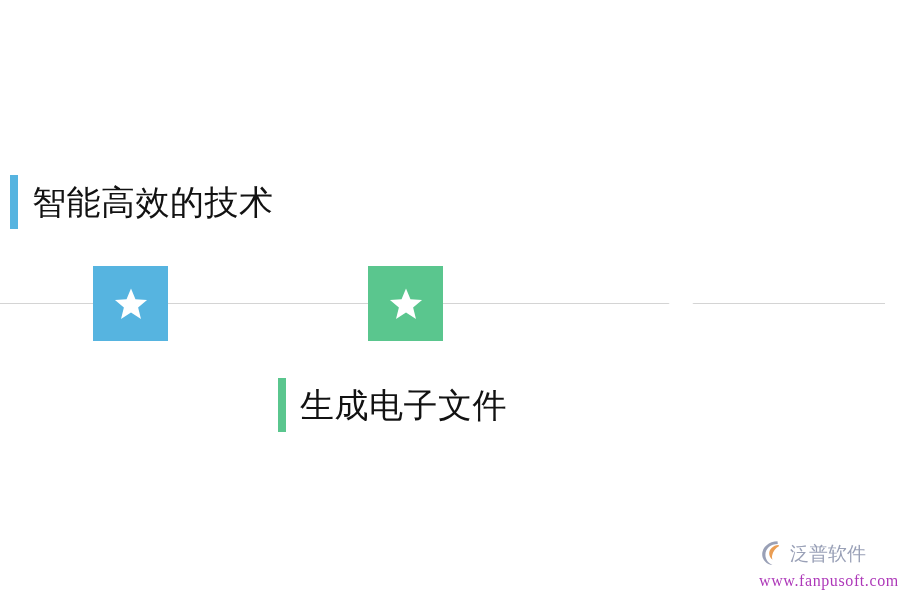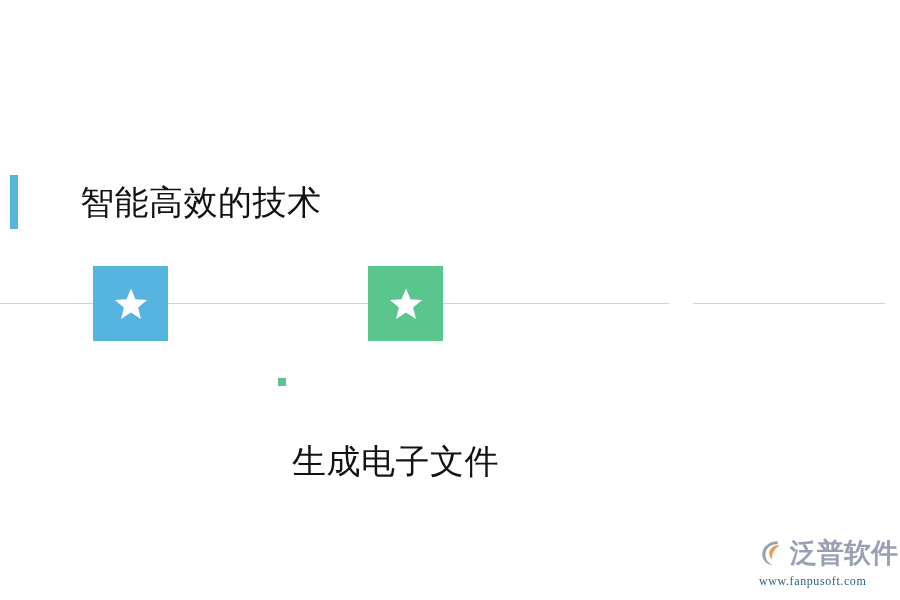--- a/index.html
+++ b/index.html
@@ -56,21 +56,20 @@
 
   #milestone-1 { left: 93px; }
   #milestone-2 { left: 368px; }
   #milestone-3 { left: 643px; }
 
   
   .label-block {
     position: absolute;
     display: flex;
     align-items: stretch;
-    gap: 48px;
   }
   .accent-bar {
     width: 8px;
     flex: 0 0 8px;
     border-radius: 0;
   }
   .label-text {
     font-size: 34px;
     line-height: 54px;
     color: #121212;
@@ -87,21 +86,20 @@
   }
   #label-form {
     left: 517px;
     top: 175px;
     height: 54px;
   }
   #label-file {
     left: 278px;
     top: 378px;
     height: 54px;
-    flex-direction: column;
   }
 
   
   #watermark {
     position: absolute;
     left: 757px;
     top: 536px;
     width: 140px;
     height: 56px;
     opacity: 0.88;
@@ -116,33 +114,33 @@
     height: 30px;
     flex: 0 0 30px;
     margin-right: 3px;
   }
   #watermark .brand-mark svg {
     display: block;
     width: 30px;
     height: 30px;
   }
   #watermark .brand-name {
-    font-size: 27px;
+    font-size: 19px;
     line-height: 30px;
     color: #8b93ad;
     font-family: "DejaVu Sans", sans-serif;
-    font-weight: 700;
+    font-weight: 400;
     letter-spacing: 0px;
     white-space: nowrap;
   }
   #watermark .brand-url {
     font-family: "Liberation Serif", "DejaVu Serif", serif;
-    font-size: 12px;
+    font-size: 16px;
     line-height: 20px;
-    color: #0c4a6e;
+    color: #a21caf;
     letter-spacing: 0.6px;
     white-space: nowrap;
     margin-top: 1px;
     margin-left: 2px;
   }
 </style>
 </head>
 <body>
 
 <div id="canvas">

